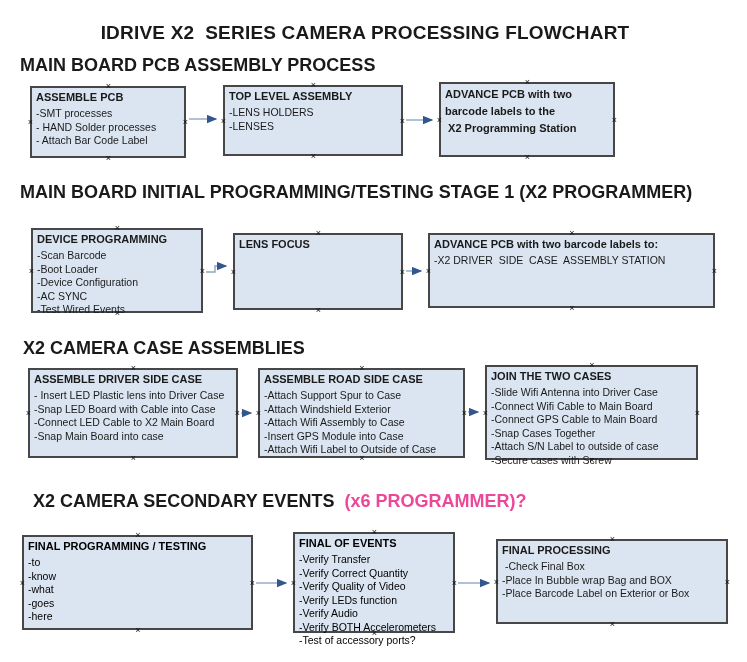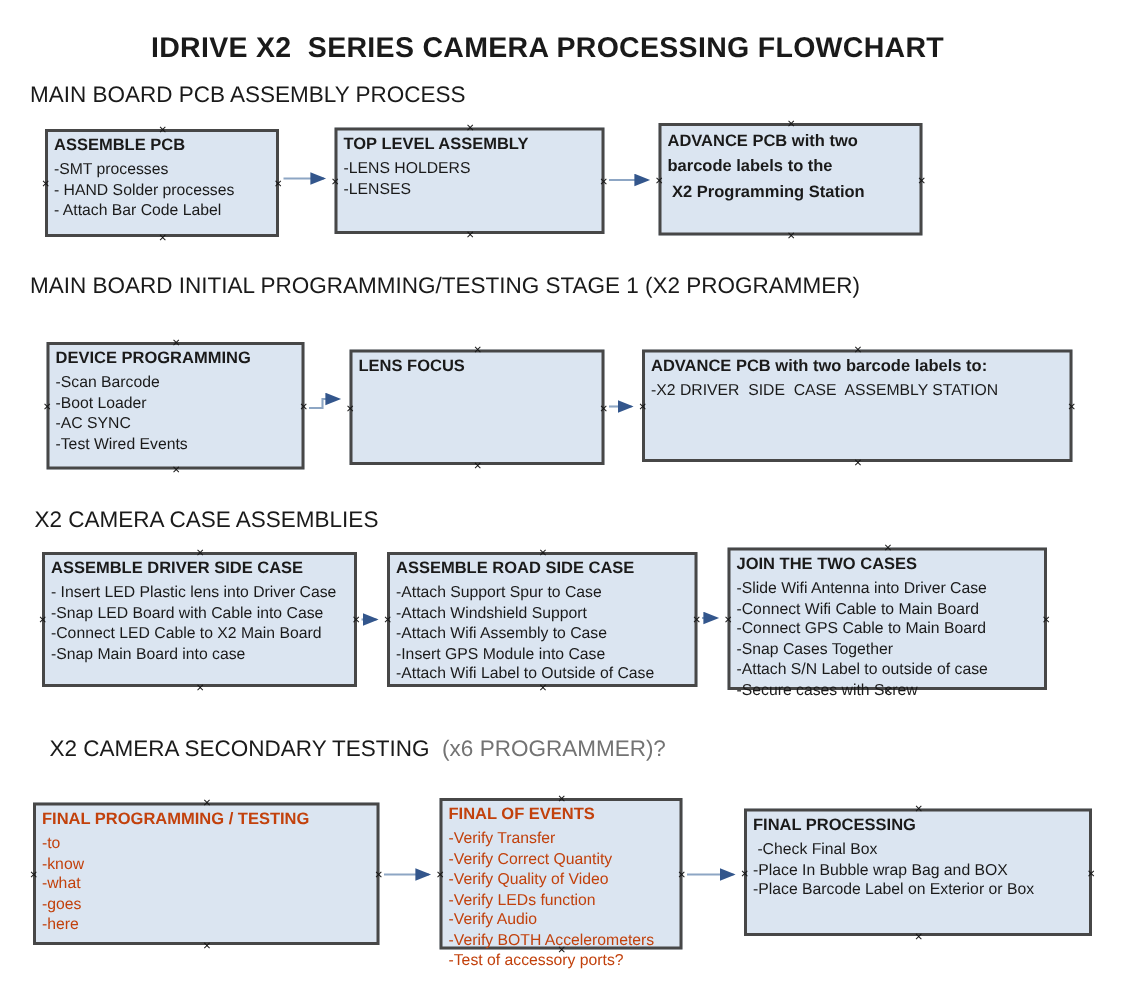--- a/index.html
+++ b/index.html
@@ -5,35 +5,35 @@
   html,body{margin:0;padding:0;background:#ffffff;}
   #canvas{
     position:relative;width:747px;height:662px;background:#ffffff;
     font-family:"Liberation Sans", sans-serif;color:#1a1a1a;overflow:hidden;
   }
   .main-title{
     position:absolute;left:0;top:22px;width:730px;text-align:center;
     font-size:19px;font-weight:bold;letter-spacing:.2px;white-space:pre-wrap;
   }
   .section-heading{
-    position:absolute;font-size:15px;font-weight:normal;white-space:pre-wrap;
-  }
-  .section-heading .red-part{color:#737373;}
+    position:absolute;font-size:18px;font-weight:bold;white-space:pre-wrap;
+  }
+  .section-heading .red-part{color:#ec4899;}
   .box{
     position:absolute;background:#dbe5f1;border:2px solid #474747;
     box-sizing:border-box;padding:2px 4px 0 4px;overflow:visible;
   }
   .box-title{
     font-size:11px;font-weight:bold;line-height:15px;margin-bottom:2px;
     white-space:pre-wrap;
   }
   .box-title.multiline{line-height:17px;}
   .box-items{font-size:10.5px;}
   .box-item{line-height:13.5px;white-space:pre;}
-  .box.red .box-title,.box.red .box-item{color:#c2410c;}
+  .box.red .box-title,.box.red .box-item{color:#000000;}
   .handle{
     position:absolute;font-size:9px;line-height:8px;color:#151515;
     width:7px;height:8px;text-align:center;pointer-events:none;
   }
   .h-top{top:-6px;left:50%;margin-left:-3px;}
   .h-bottom{bottom:-6px;left:50%;margin-left:-3px;}
   .h-left{left:-5px;top:50%;margin-top:-4px;}
   .h-right{right:-5px;top:50%;margin-top:-4px;}
   #connectors{position:absolute;left:0;top:0;width:747px;height:662px;pointer-events:none;}
   #connectors polyline,#connectors line{stroke:#8da6c4;stroke-width:1.4;fill:none;}
@@ -41,21 +41,21 @@
 </head>
 <body>
 
 <div id="canvas">
 
   <div class="main-title">IDRIVE X2  SERIES CAMERA PROCESSING FLOWCHART</div>
 
   <div class="section-heading" style="left:20px;top:55px;">MAIN BOARD PCB ASSEMBLY PROCESS</div>
   <div class="section-heading" style="left:20px;top:182px;">MAIN BOARD INITIAL PROGRAMMING/TESTING STAGE 1 (X2 PROGRAMMER)</div>
   <div class="section-heading" style="left:23px;top:338px;">X2 CAMERA CASE ASSEMBLIES</div>
-  <div class="section-heading" style="left:33px;top:491px;"><span>X2 CAMERA SECONDARY TESTING </span><span class="red-part"> (x6 PROGRAMMER)?</span></div>
+  <div class="section-heading" style="left:33px;top:491px;"><span>X2 CAMERA SECONDARY EVENTS </span><span class="red-part"> (x6 PROGRAMMER)?</span></div>
 
   <svg id="connectors" width="747" height="662" viewBox="0 0 747 662">
     <defs>
       <marker id="ah" markerWidth="9" markerHeight="8" refX="6.5" refY="3" orient="auto">
         <path d="M0,0 L7.5,3 L0,6 z" fill="#33568c"></path>
       </marker>
     </defs>
     <line x1="189" y1="119" x2="216" y2="119" marker-end="url(#ah)"></line>
     <line x1="406" y1="120" x2="432" y2="120" marker-end="url(#ah)"></line>
     <polyline points="206,272 215,272 215,266 226,266" marker-end="url(#ah)"></polyline>
@@ -100,20 +100,21 @@
     <span class="handle h-bottom">×</span>
     <span class="handle h-left">×</span>
     <span class="handle h-right">×</span>
   </div>
 
   <div class="box" style="left:31px;top:228px;width:172px;height:85px;">
     <div class="box-title">DEVICE PROGRAMMING</div>
     <div class="box-items">
         <div class="box-item">-Scan Barcode</div>
         <div class="box-item">-Boot Loader</div>
+        <div class="box-item">-Device Configuration</div>
         <div class="box-item">-AC SYNC</div>
         <div class="box-item">-Test Wired Events</div>
       </div>
     <span class="handle h-top">×</span>
     <span class="handle h-bottom">×</span>
     <span class="handle h-left">×</span>
     <span class="handle h-right">×</span>
   </div>
 
   <div class="box" style="left:233px;top:233px;width:170px;height:77px;">
@@ -146,21 +147,21 @@
     <span class="handle h-top">×</span>
     <span class="handle h-bottom">×</span>
     <span class="handle h-left">×</span>
     <span class="handle h-right">×</span>
   </div>
 
   <div class="box" style="left:258px;top:368px;width:207px;height:90px;">
     <div class="box-title">ASSEMBLE ROAD SIDE CASE</div>
     <div class="box-items">
         <div class="box-item">-Attach Support Spur to Case</div>
-        <div class="box-item">-Attach Windshield Support</div>
+        <div class="box-item">-Attach Windshield Exterior</div>
         <div class="box-item">-Attach Wifi Assembly to Case</div>
         <div class="box-item">-Insert GPS Module into Case</div>
         <div class="box-item">-Attach Wifi Label to Outside of Case</div>
       </div>
     <span class="handle h-top">×</span>
     <span class="handle h-bottom">×</span>
     <span class="handle h-left">×</span>
     <span class="handle h-right">×</span>
   </div>
 

